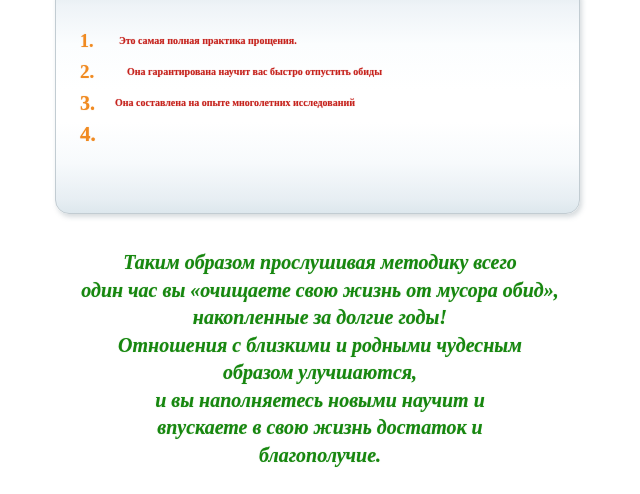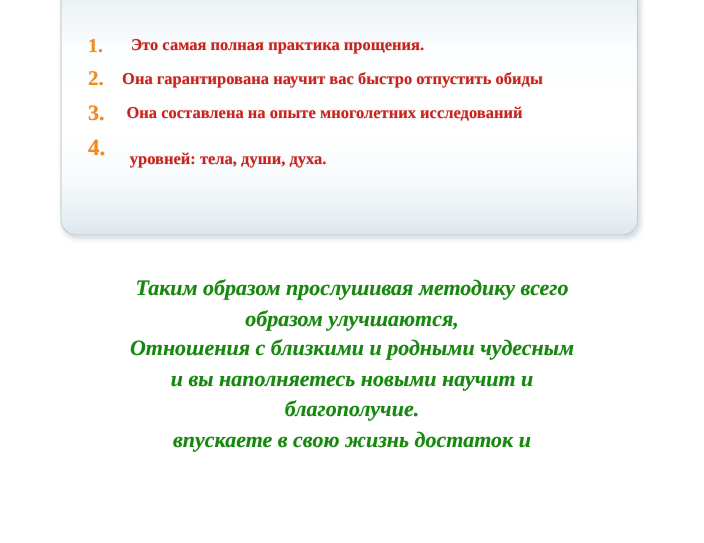--- a/index.html
+++ b/index.html
@@ -65,35 +65,35 @@
     flex: 0 0 34px;
     text-align: left;
     padding-left: 4px;
     box-sizing: border-box;
     text-shadow: 0 0 1px rgba(240,138,33,0.55);
   }
 
   .benefit-text {
     color: #C6241E;
     font-weight: bold;
-    font-size: 15px;
+    font-size: 10px;
     line-height: 20px;
     text-shadow: 0 0 1px rgba(198,36,30,0.45);
     font-family: Liberation Serif, serif;
   }
 
   .benefit-text .cont-line {
     display: block;
     margin-top: 11px;
     padding-left: 5px;
   }
 
   
   .benefit-item.i1 .benefit-text { padding-left: 9px; }
-  .benefit-item.i2 .benefit-text { padding-left: 1px; }
+  .benefit-item.i2 .benefit-text { padding-left: 1px; margin-left: 16px; }
   .benefit-item.i3 .benefit-text { padding-left: 5px; text-align: right; }
   .benefit-item.i4 .benefit-text { padding-left: 3px; }
 
   .benefit-item.i2 .benefit-num { font-size: 19px; }
   .benefit-item.i3 .benefit-num { font-size: 20px; }
   .benefit-item.i4 .benefit-num { font-size: 21px; }
 
   
   #closing-statement {
     position: absolute;
@@ -128,27 +128,28 @@
     </li>
 
     <li class="benefit-item i3">
       <span class="benefit-num">3.</span>
       <span class="benefit-text">Она составлена на опыте многолетних исследований</span>
     </li>
 
     <li class="benefit-item i4">
       <span class="benefit-num">4.</span>
       <span class="benefit-text">
-        <span class="cont-line">уровней: тела, души, духа.</span>
       </span>
     </li>
 
   </ul>
 </div>
 
 <div id="closing-statement">
   <span class="line">Таким образом прослушивая методику всего</span>
+  <span class="line">один час вы «очищаете свою жизнь от мусора обид»,</span>
+  <span class="line">накопленные  за долгие годы!</span>
+  <span class="line">Отношения с близкими и родными чудесным</span>
   <span class="line">образом улучшаются,</span>
-  <span class="line">Отношения с близкими и родными чудесным</span>
   <span class="line">и вы наполняетесь новыми научит и</span>
+  <span class="line">впускаете в свою жизнь достаток и</span>
   <span class="line">благополучие.</span>
-  <span class="line">впускаете в свою жизнь достаток и</span>
 </div>
 
 </body></html>

